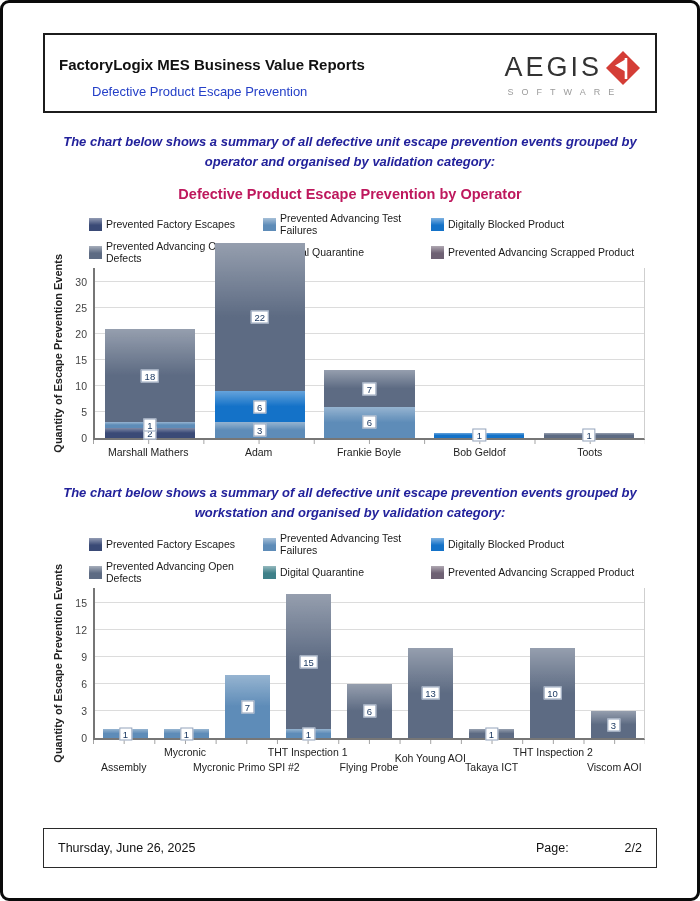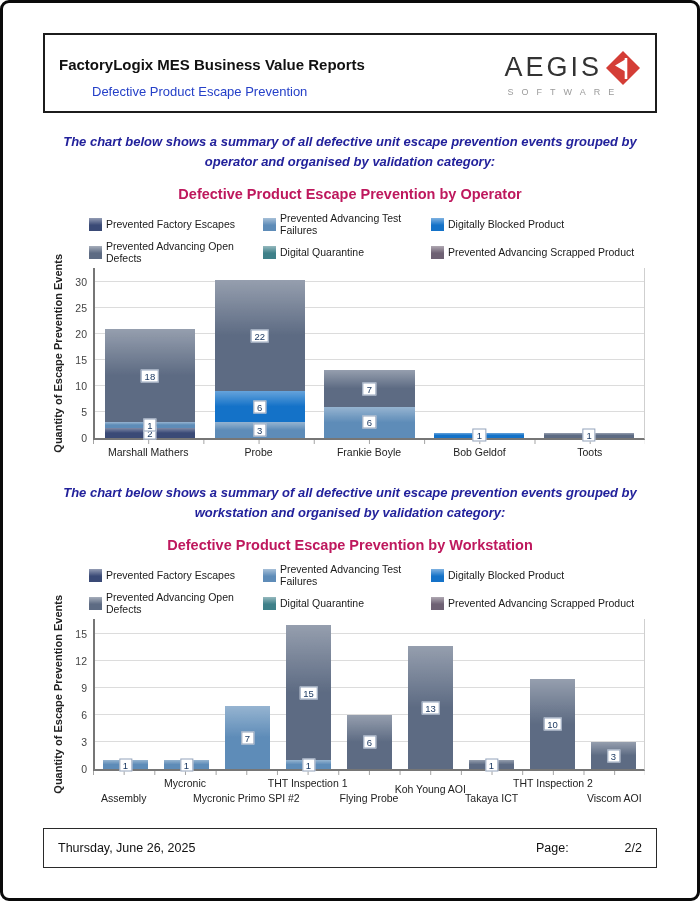--- a/index.html
+++ b/index.html
@@ -166,21 +166,21 @@
                 </div>
               </div>
               <div class="bar-col">
                 <div class="bar">
                   <div class="seg" style="height:15.6px;background:linear-gradient(180deg,rgba(255,255,255,.35),rgba(255,255,255,0) 50%),#5e8cb8">
                     <span class="seg-label">3</span>
                   </div>
                   <div class="seg" style="height:31.2px;background:linear-gradient(180deg,rgba(255,255,255,.35),rgba(255,255,255,0) 50%),#1472c8">
                     <span class="seg-label">6</span>
                   </div>
-                  <div class="seg" style="height:111px;background:linear-gradient(180deg,rgba(255,255,255,.35),rgba(255,255,255,0) 50%),#5d6b83">
+                  <div class="seg" style="height:148px;background:linear-gradient(180deg,rgba(255,255,255,.35),rgba(255,255,255,0) 50%),#5d6b83">
                     <span class="seg-label">22</span>
                   </div>
                 </div>
               </div>
               <div class="bar-col">
                 <div class="bar">
                   <div class="seg" style="height:31.2px;background:linear-gradient(180deg,rgba(255,255,255,.35),rgba(255,255,255,0) 50%),#5e8cb8">
                     <span class="seg-label">6</span>
                   </div>
                   <div class="seg" style="height:36.4px;background:linear-gradient(180deg,rgba(255,255,255,.35),rgba(255,255,255,0) 50%),#5d6b83">
@@ -203,38 +203,37 @@
                 </div>
               </div>
             </div>
           </div>
           <div class="ticks" style="background-size:10.000% 100%"></div>
           <div class="xlabels" style="height:20px">
             <div class="xl-col">
               <span class="xl" style="top:2px">Marshall Mathers</span>
             </div>
             <div class="xl-col">
-              <span class="xl" style="top:2px">Probe</span>
+              <span class="xl" style="top:2px">Adam</span>
             </div>
             <div class="xl-col">
               <span class="xl" style="top:2px">Frankie Boyle</span>
             </div>
             <div class="xl-col">
               <span class="xl" style="top:2px">Bob Geldof</span>
             </div>
             <div class="xl-col">
               <span class="xl" style="top:2px">Toots</span>
             </div>
           </div>
         </div>
       </div>
     </div>
 
   <p class="intro">The chart below shows a summary of all defective unit escape prevention events grouped by workstation and organised by validation category:</p>
-  <h2 class="chart-title">Defective Product Escape Prevention by Workstation</h2>
   <div class="legend">
       <span class="lg-item">
         <span class="lg-swatch" style="background:linear-gradient(180deg,rgba(255,255,255,.45),rgba(255,255,255,0) 55%),#3a4a76"></span>
         <span class="lg-label">Prevented Factory Escapes</span>
       </span>
       <span class="lg-item">
         <span class="lg-swatch" style="background:linear-gradient(180deg,rgba(255,255,255,.45),rgba(255,255,255,0) 55%),#5e8cb8"></span>
         <span class="lg-label">Prevented Advancing Test Failures</span>
       </span>
       <span class="lg-item">
@@ -308,21 +307,21 @@
               </div>
               <div class="bar-col">
                 <div class="bar">
                   <div class="seg" style="height:53.9px;background:linear-gradient(180deg,rgba(255,255,255,.35),rgba(255,255,255,0) 50%),#5d6b83">
                     <span class="seg-label">6</span>
                   </div>
                 </div>
               </div>
               <div class="bar-col">
                 <div class="bar">
-                  <div class="seg" style="height:123px;background:linear-gradient(180deg,rgba(255,255,255,.35),rgba(255,255,255,0) 50%),#5d6b83">
+                  <div class="seg" style="height:90px;background:linear-gradient(180deg,rgba(255,255,255,.35),rgba(255,255,255,0) 50%),#5d6b83">
                     <span class="seg-label">13</span>
                   </div>
                 </div>
               </div>
               <div class="bar-col">
                 <div class="bar">
                   <div class="seg" style="height:9.0px;background:linear-gradient(180deg,rgba(255,255,255,.35),rgba(255,255,255,0) 50%),#5d6b83">
                     <span class="seg-label">1</span>
                   </div>
                 </div>

